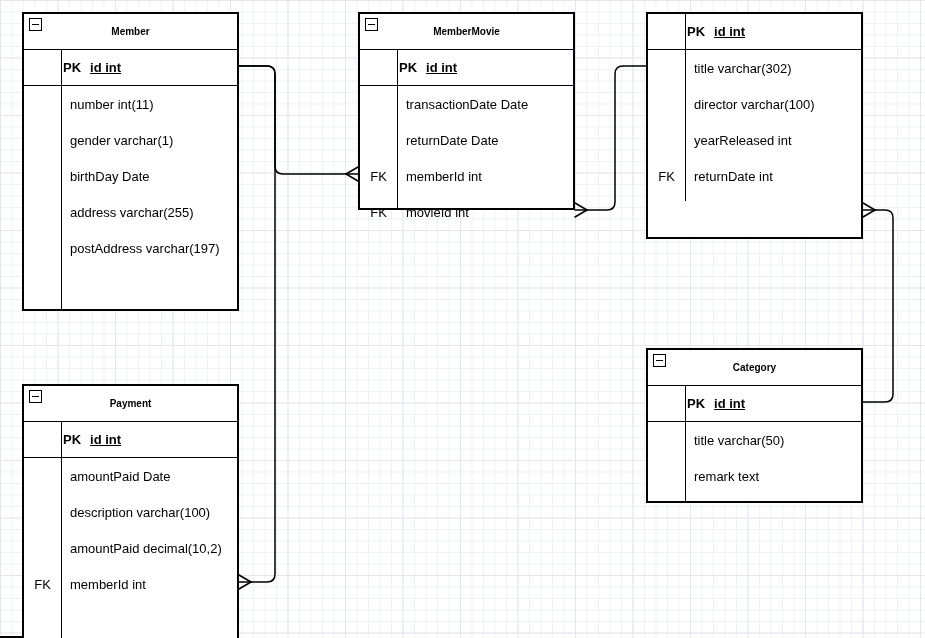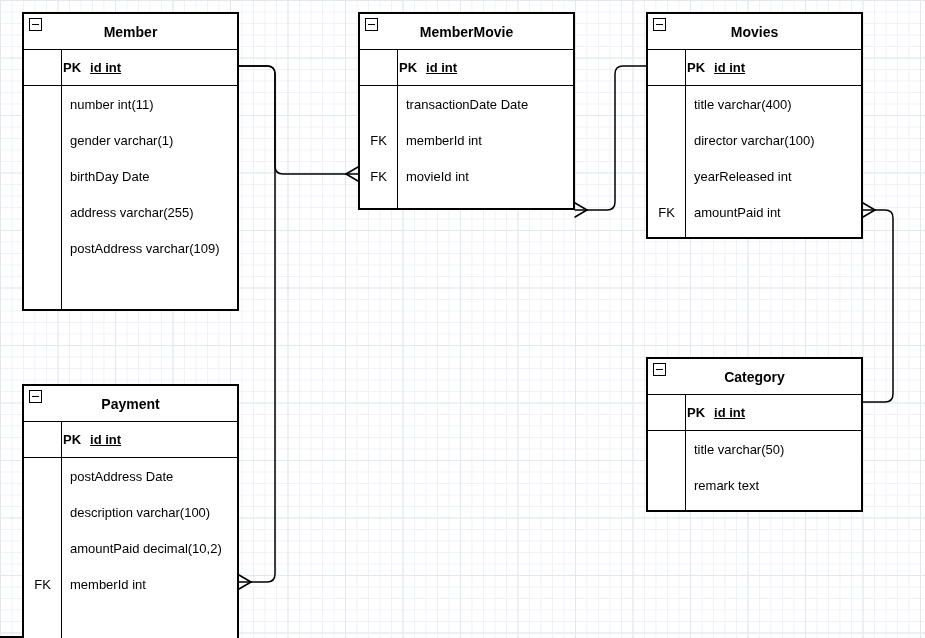--- a/index.html
+++ b/index.html
@@ -40,21 +40,21 @@
   .er-header {
     position: relative;
     height: 36px;
     border-bottom: 1px solid var(--table-border, #000);
     display: flex;
     align-items: center;
     justify-content: center;
   }
   .er-title {
     font-weight: bold;
-    font-size: 14px;
+    font-size: 10px;
   }
   .collapse-icon {
     position: absolute;
     left: 5px;
     top: 4px;
     width: 13px;
     height: 13px;
     border: 1px solid var(--table-border, #000);
     background: #fff;
   }
@@ -171,105 +171,105 @@
         <div class="er-row">
           <span class="er-key"></span>
           <span class="er-field">birthDay Date</span>
         </div>
         <div class="er-row">
           <span class="er-key"></span>
           <span class="er-field">address varchar(255)</span>
         </div>
         <div class="er-row">
           <span class="er-key"></span>
-          <span class="er-field">postAddress varchar(109)</span>
+          <span class="er-field">postAddress varchar(197)</span>
         </div>
       </div>
     </div>
     <div class="er-table" style="left: 358px; top: 12px; width: 217px; height: 198px;">
       <div class="er-header">
         <span class="collapse-icon"></span>
         <span class="er-title">MemberMovie</span>
       </div>
       <div class="er-body">
         <div class="er-row pk">
           <span class="er-key">PK</span>
           <span class="er-field pk-field">id int</span>
         </div>
         <div class="er-row">
           <span class="er-key"></span>
           <span class="er-field">transactionDate Date</span>
         </div>
         <div class="er-row">
+          <span class="er-key"></span>
+          <span class="er-field">returnDate Date</span>
+        </div>
+        <div class="er-row">
           <span class="er-key">FK</span>
           <span class="er-field">memberId int</span>
         </div>
         <div class="er-row">
           <span class="er-key">FK</span>
           <span class="er-field">movieId int</span>
         </div>
       </div>
     </div>
     <div class="er-table" style="left: 646px; top: 12px; width: 217px; height: 227px;">
-      <div class="er-header">
-        <span class="collapse-icon"></span>
-        <span class="er-title">Movies</span>
-      </div>
-      <div class="er-body">
-        <div class="er-row pk">
-          <span class="er-key">PK</span>
-          <span class="er-field pk-field">id int</span>
-        </div>
-        <div class="er-row">
-          <span class="er-key"></span>
-          <span class="er-field">title varchar(400)</span>
+      <div class="er-body">
+        <div class="er-row pk">
+          <span class="er-key">PK</span>
+          <span class="er-field pk-field">id int</span>
+        </div>
+        <div class="er-row">
+          <span class="er-key"></span>
+          <span class="er-field">title varchar(302)</span>
         </div>
         <div class="er-row">
           <span class="er-key"></span>
           <span class="er-field">director varchar(100)</span>
         </div>
         <div class="er-row">
           <span class="er-key"></span>
           <span class="er-field">yearReleased int</span>
         </div>
         <div class="er-row">
           <span class="er-key">FK</span>
-          <span class="er-field">amountPaid int</span>
+          <span class="er-field">returnDate int</span>
         </div>
       </div>
     </div>
     <div class="er-table" style="left: 22px; top: 384px; width: 217px; height: 281px;">
       <div class="er-header">
         <span class="collapse-icon"></span>
         <span class="er-title">Payment</span>
       </div>
       <div class="er-body">
         <div class="er-row pk">
           <span class="er-key">PK</span>
           <span class="er-field pk-field">id int</span>
         </div>
         <div class="er-row">
           <span class="er-key"></span>
-          <span class="er-field">postAddress Date</span>
+          <span class="er-field">amountPaid Date</span>
         </div>
         <div class="er-row">
           <span class="er-key"></span>
           <span class="er-field">description varchar(100)</span>
         </div>
         <div class="er-row">
           <span class="er-key"></span>
           <span class="er-field">amountPaid decimal(10,2)</span>
         </div>
         <div class="er-row">
           <span class="er-key">FK</span>
           <span class="er-field">memberId int</span>
         </div>
       </div>
     </div>
-    <div class="er-table" style="left: 646px; top: 348px; width: 217px; height: 155px; margin-top: 9px;">
+    <div class="er-table" style="left: 646px; top: 348px; width: 217px; height: 155px;">
       <div class="er-header">
         <span class="collapse-icon"></span>
         <span class="er-title">Category</span>
       </div>
       <div class="er-body">
         <div class="er-row pk">
           <span class="er-key">PK</span>
           <span class="er-field pk-field">id int</span>
         </div>
         <div class="er-row">

